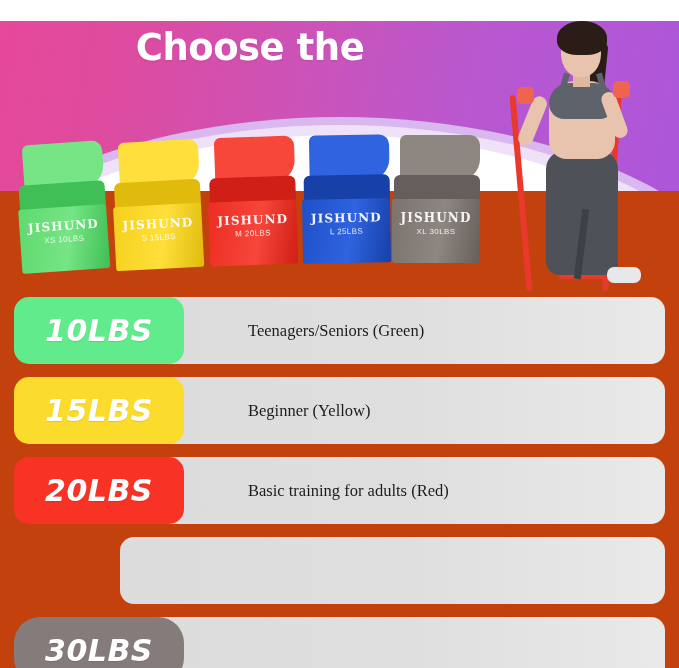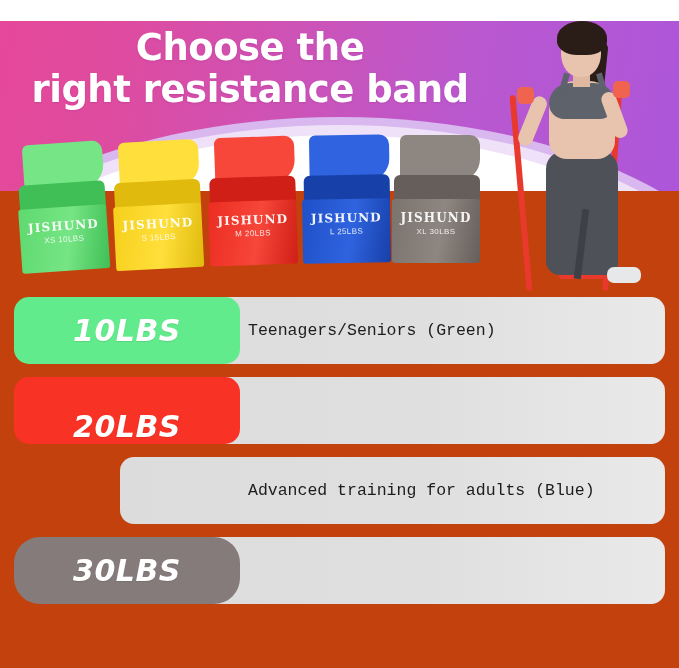--- a/index.html
+++ b/index.html
@@ -69,41 +69,40 @@
     color:#ffffff;font-weight:bold;font-size:12px;letter-spacing:1.1px;
     font-family:"DejaVu Serif",serif;opacity:.93;}
   .band .size{position:absolute;left:0;top:92px;width:88px;text-align:center;
     color:#ffffff;font-size:8px;letter-spacing:.4px;opacity:.85;}
 
   
   .rows{position:absolute;left:0;top:276px;width:679px;}
   .row{position:relative;height:67px;margin-bottom:13px;}
   .row-bar{position:absolute;left:120px;top:0;right:14px;height:67px;border-radius:14px;
     background:linear-gradient(90deg,#dcdcdc 0%,#dfdfdf 55%,#e9e9e9 100%);}
-  .row-badge{position:absolute;left:14px;top:0;width:226px;height:67px;border-radius:15px;
+  .row-badge{position:absolute;left:14px;top:0;width:170px;height:67px;border-radius:15px;
     display:flex;align-items:center;}
   .row-badge span{width:100%;text-align:center;color:#ffffff;font-style:italic;font-weight:bold;
     font-size:30px;letter-spacing:0.5px;font-family:"DejaVu Sans",sans-serif;
     text-shadow:0 1px 1px rgba(0,0,0,.10);}
   .row-desc{position:absolute;left:248px;top:0;height:67px;display:flex;align-items:center;
-    color:#1c1c1c;font-size:16.5px;font-family:Liberation Mono, monospace;}
+    color:#1c1c1c;font-size:16.5px;font-family:Liberation Serif, serif;}
 </style>
 </head>
 <body>
 
 <div id="infographic">
 
   <div class="hero">
     <div class="hero-bg"></div>
     <div class="hero-arc-outer"></div>
     <div class="hero-arc-mid"></div>
     <div class="hero-arc-inner"></div>
     <div class="hero-title">
       <span>Choose the</span>
-      <span class="l2">right resistance band</span>
     </div>
   </div>
 
   <div class="model">
     <div class="m-bandL"></div>
     <div class="m-bandR"></div>
     <div class="m-bandmid"></div>
     <div class="m-pony"></div>
     <div class="m-pants"></div>
     <div class="m-legsplit"></div>
@@ -162,27 +161,34 @@
   <div class="rows">
     <div class="row">
       <div class="row-bar"></div>
       <div class="row-badge" style="background: rgb(98, 235, 140);">
         <span>10LBS</span>
       </div>
       <div class="row-desc">Teenagers/Seniors (Green)</div>
     </div>
     <div class="row">
       <div class="row-bar"></div>
-      <div class="row-badge" style="background: rgb(249, 50, 38); align-items: flex-end;">
-        <span>20LBS</span>
+      <div class="row-badge" style="background: rgb(251, 220, 44);">
+        <span>15LBS</span>
       </div>
+      <div class="row-desc">Beginner (Yellow)</div>
     </div>
     <div class="row">
       <div class="row-bar"></div>
-      <div class="row-desc">Advanced training for adults (Blue)</div>
+      <div class="row-badge" style="background: rgb(249, 50, 38);">
+        <span>20LBS</span>
+      </div>
+      <div class="row-desc">Basic training for adults (Red)</div>
+    </div>
+    <div class="row">
+      <div class="row-bar"></div>
     </div>
     <div class="row">
       <div class="row-bar"></div>
       <div class="row-badge" style="background: rgb(133, 123, 123); border-radius: 26px;">
         <span>30LBS</span>
       </div>
     </div>
   </div>
 
 </div>

